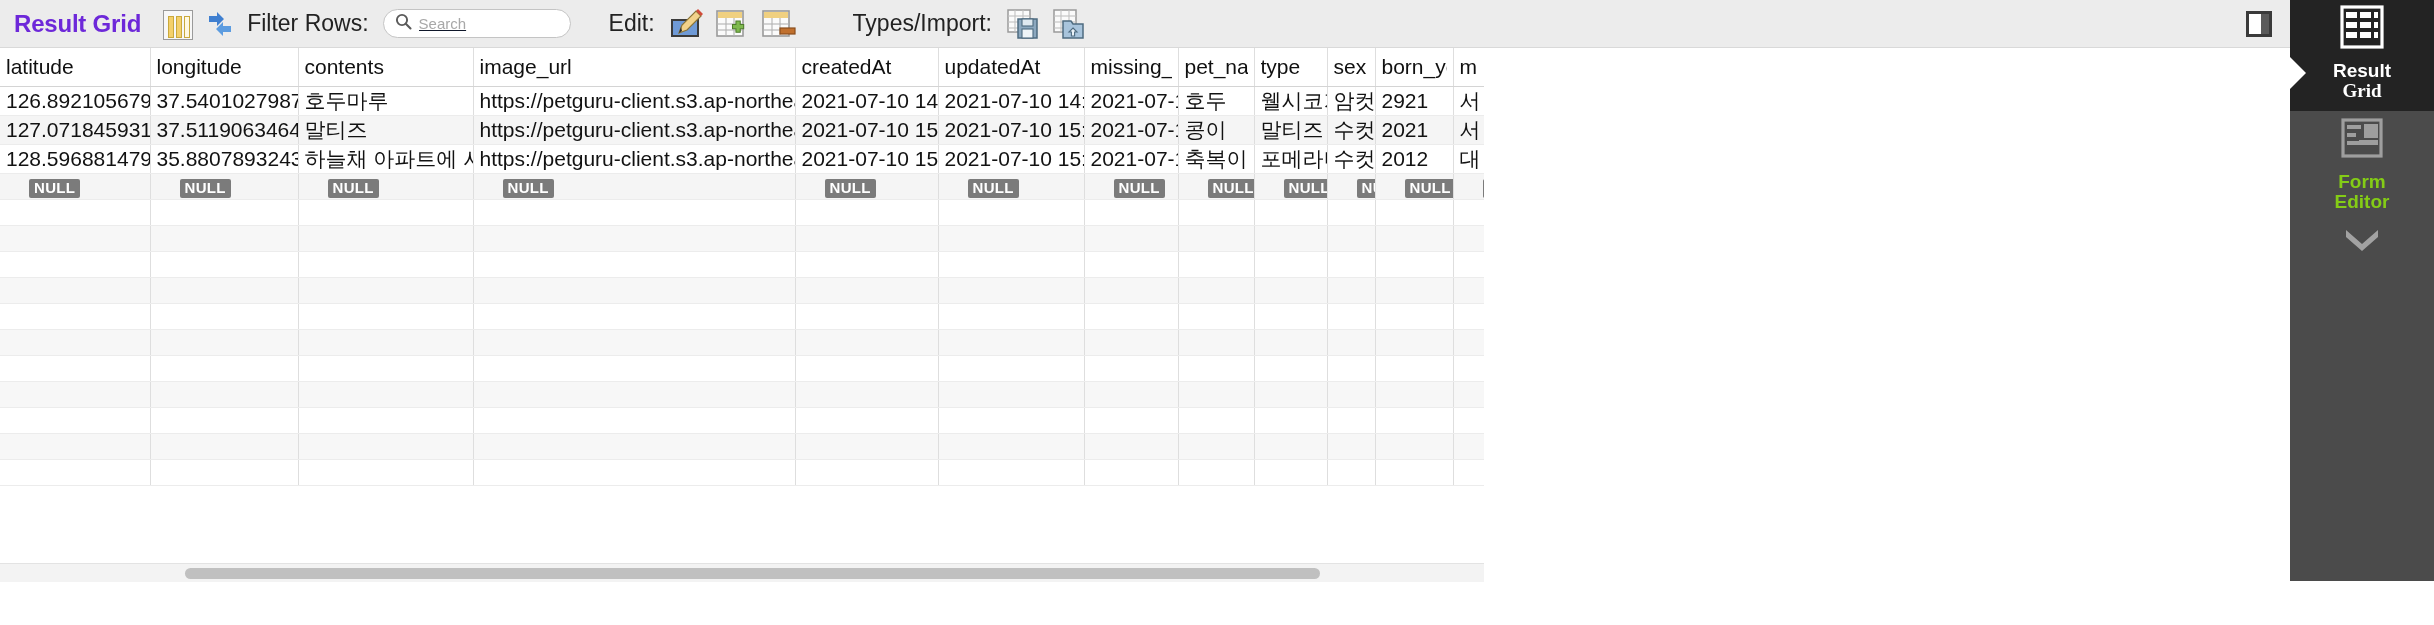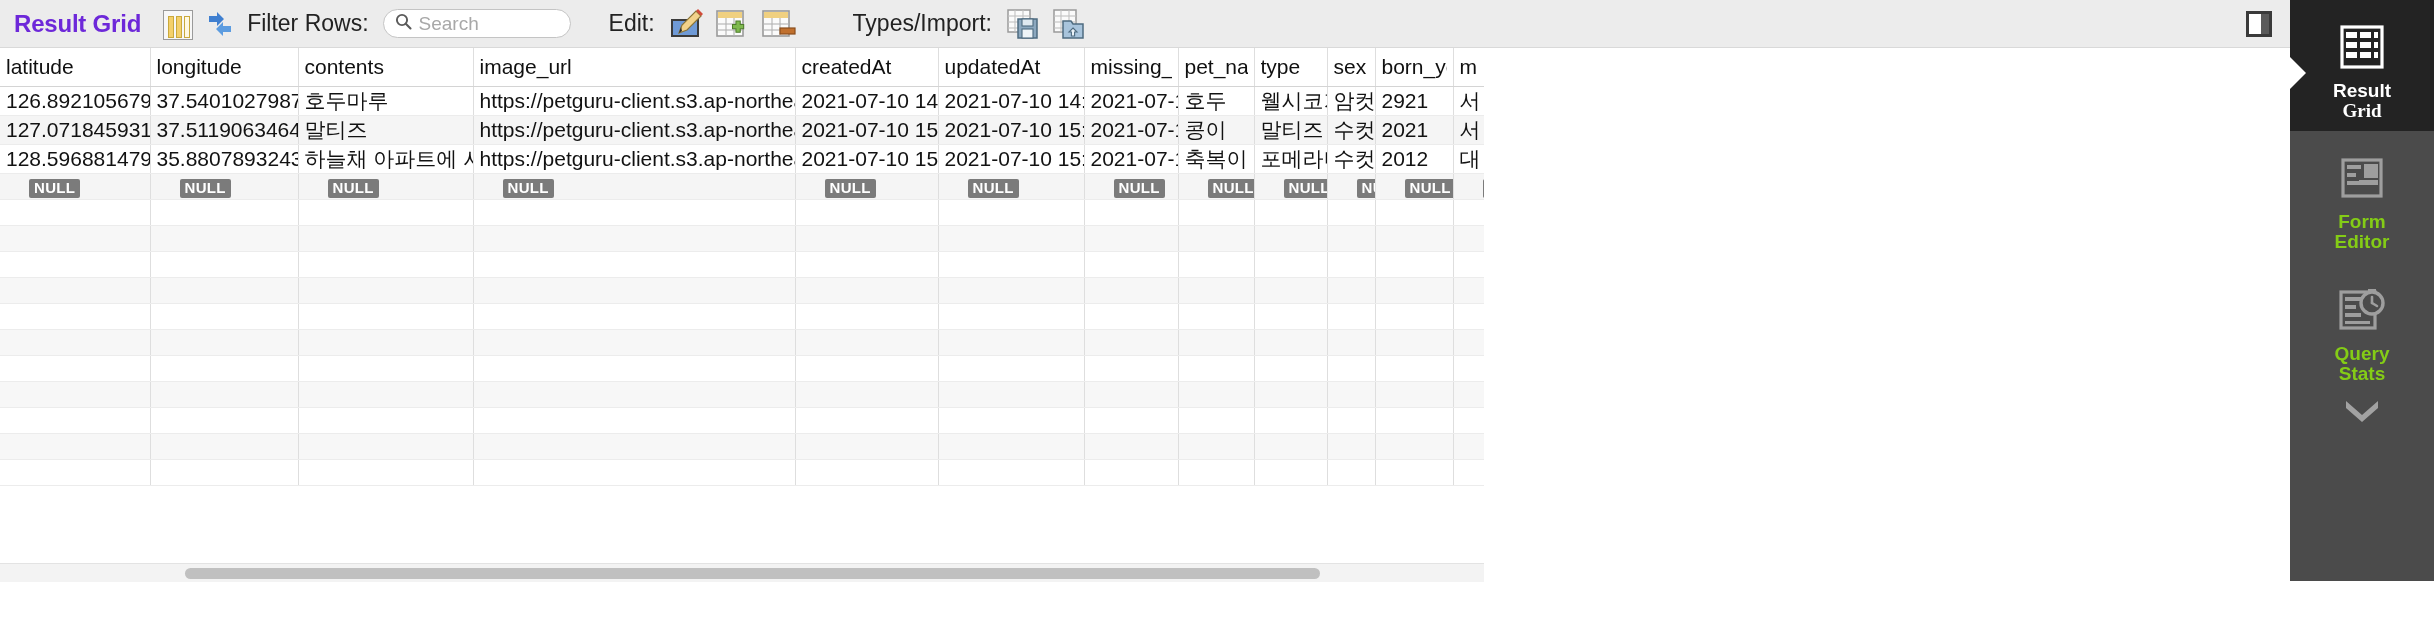--- a/index.html
+++ b/index.html
@@ -39,21 +39,21 @@
 
   
   .search-box {
     width: 188px; height: 29px; background: #fff;
     border: 1px solid #c4c4c4; border-radius: 15px;
     display: flex; align-items: center; margin-right: 10px;
   }
   .search-box .mag { margin-left: 11px; margin-right: 7px; flex: 0 0 auto; }
   .search-box input {
     border: 0; outline: 0; background: transparent; width: 140px;
-    font-family: "Liberation Sans", sans-serif; font-size: 19px; color: #0369a1;
+    font-family: "Liberation Sans", sans-serif; font-size: 15px; color: #0f172a; text-decoration: underline;
   }
   .search-box input::placeholder { color: #a8a8a8; }
 
   
   .ic-pencil { width: 36px; height: 32px; }
   
   .ic-tbl { width: 36px; height: 32px; }
 
   .tb-spacer { flex: 1; }
   .ic-panel {
@@ -107,21 +107,21 @@
   }
 
   
   .sidestrip {
     position: absolute; right: 0; top: 0; width: 144px; height: 581px;
     background: #4b4b4b;
   }
   .side-item {
     width: 144px; display: flex; flex-direction: column;
     align-items: center; justify-content: flex-start;
-    padding-top: 23px; padding-bottom: 10px; cursor: pointer;
+    padding-top: 3px; padding-bottom: 10px; cursor: pointer;
   }
   .side-item.active { background: #232323; }
   .side-item .si-label {
     font-size: 19px; line-height: 1.06; text-align: center; margin-top: 6px;
     color: #84cc16; font-weight: bold; font-family: "Liberation Sans", sans-serif;
   }
   .side-item.active .si-label { color: #ffffff; }
   .side-ico { width: 52px; height: 48px; }
   .active-notch {
     position: absolute; left: -1px; top: 56px; width: 0; height: 0;
@@ -568,35 +568,20 @@
       <rect x="7" y="6" width="38" height="36" fill="none" stroke="#9e9e9e" stroke-width="3.2"></rect>
       <rect x="11" y="11" width="14" height="4" fill="#9e9e9e"></rect>
       <rect x="11" y="19" width="9" height="4" fill="#9e9e9e"></rect>
       <rect x="11" y="27" width="14" height="4" fill="#9e9e9e"></rect>
       <rect x="28" y="10" width="14" height="14" fill="#9e9e9e"></rect>
       <rect x="23" y="26" width="19" height="5" fill="#9e9e9e"></rect>
     </svg></span>
           <div class="si-label">Form</div>
           <div class="si-label" style="margin-top: 0px;">Editor</div>
         </div>
-        <div class="side-item">
-          <span><svg class="side-ico" viewBox="0 0 52 48">
-      <rect x="5" y="6" width="34" height="36" fill="none" stroke="#9e9e9e" stroke-width="3.2"></rect>
-      <rect x="9" y="11" width="16" height="4" fill="#9e9e9e"></rect>
-      <rect x="9" y="19" width="11" height="4" fill="#9e9e9e"></rect>
-      <rect x="9" y="27" width="16" height="4" fill="#9e9e9e"></rect>
-      <rect x="9" y="35" width="25" height="3" fill="#9e9e9e"></rect>
-      <circle cx="36" cy="17" r="11" fill="#4b4b4b" stroke="#9e9e9e" stroke-width="3.4"></circle>
-      <rect x="32" y="3" width="8" height="3.4" fill="#9e9e9e"></rect>
-      <line x1="36" y1="17" x2="36" y2="11" stroke="#9e9e9e" stroke-width="2.6" stroke-linecap="round"></line>
-      <line x1="36" y1="17" x2="41" y2="20" stroke="#9e9e9e" stroke-width="2.6" stroke-linecap="round"></line>
-    </svg></span>
-          <div class="si-label">Query</div>
-          <div class="si-label" style="margin-top: 0px;">Stats</div>
-        </div>
       </div>
     <div class="side-item" style="padding-top:0;">
       <span class="chev">
         <svg width="52" height="26" viewBox="0 0 52 26">
           <path d="M10 5 L26 19 L42 5 L42 12 L26 26 L10 12 Z" fill="#a2a2a2"></path>
         </svg>
       </span>
     </div>
   </div>
 

